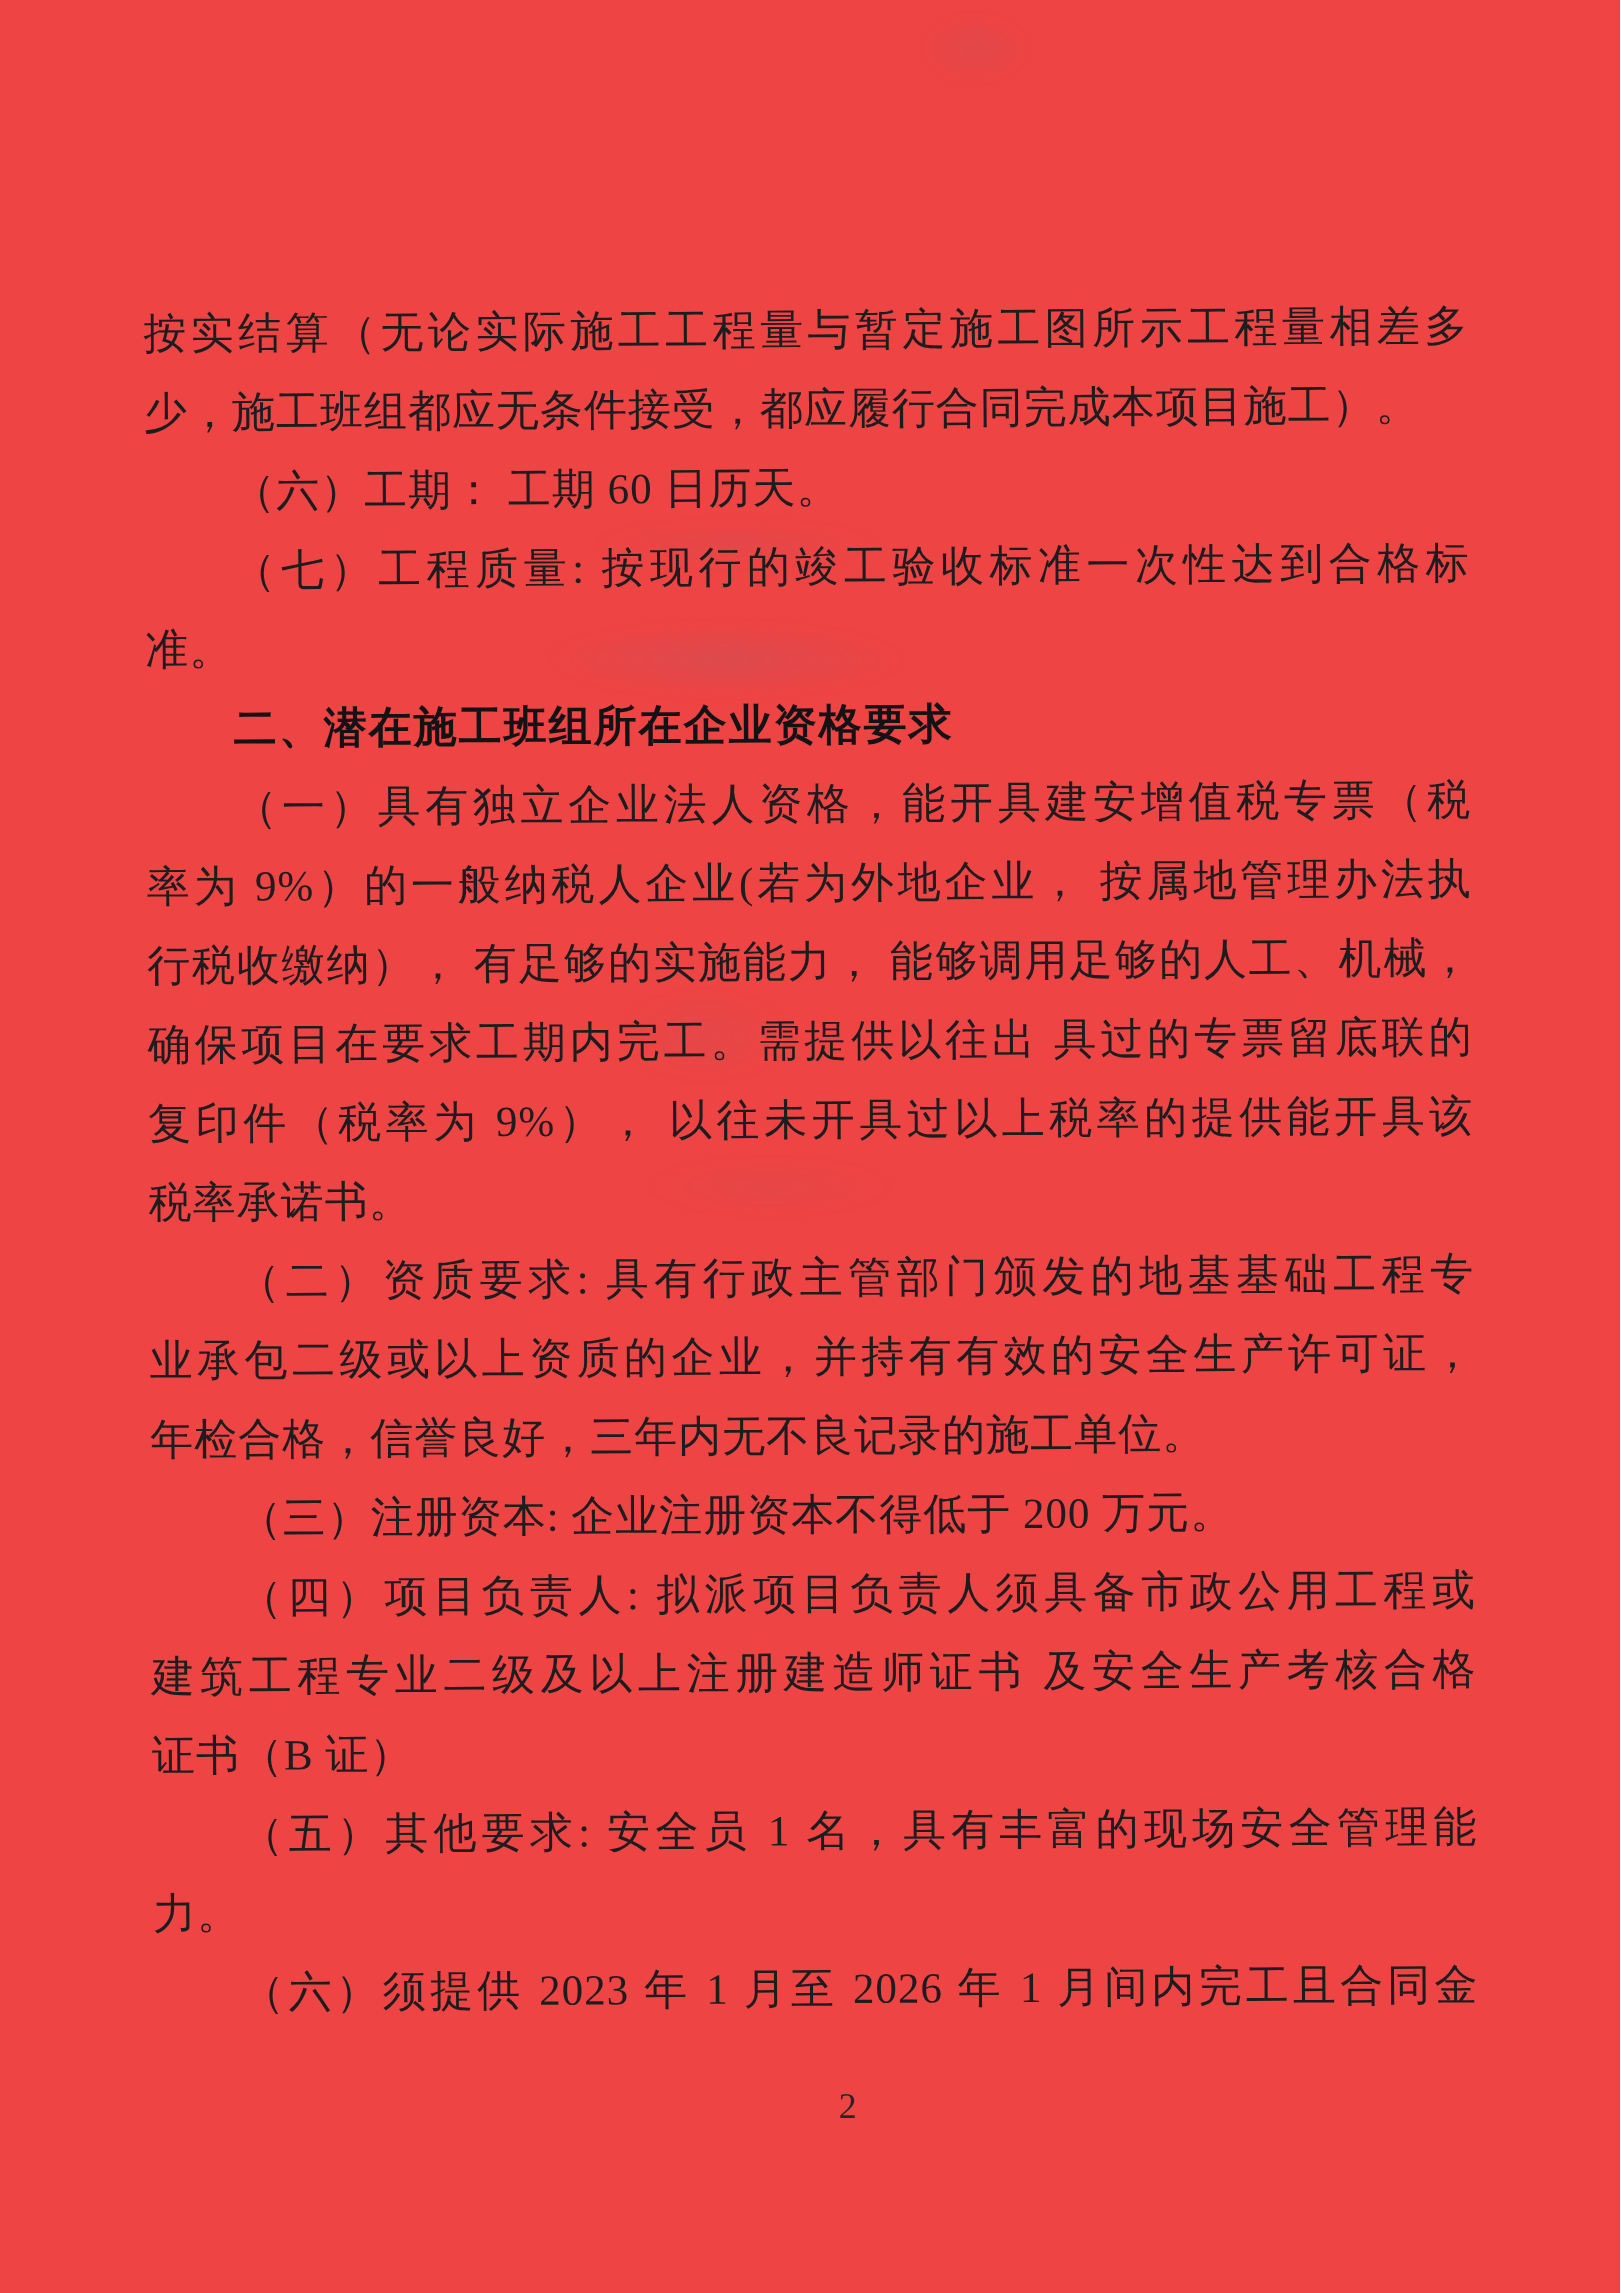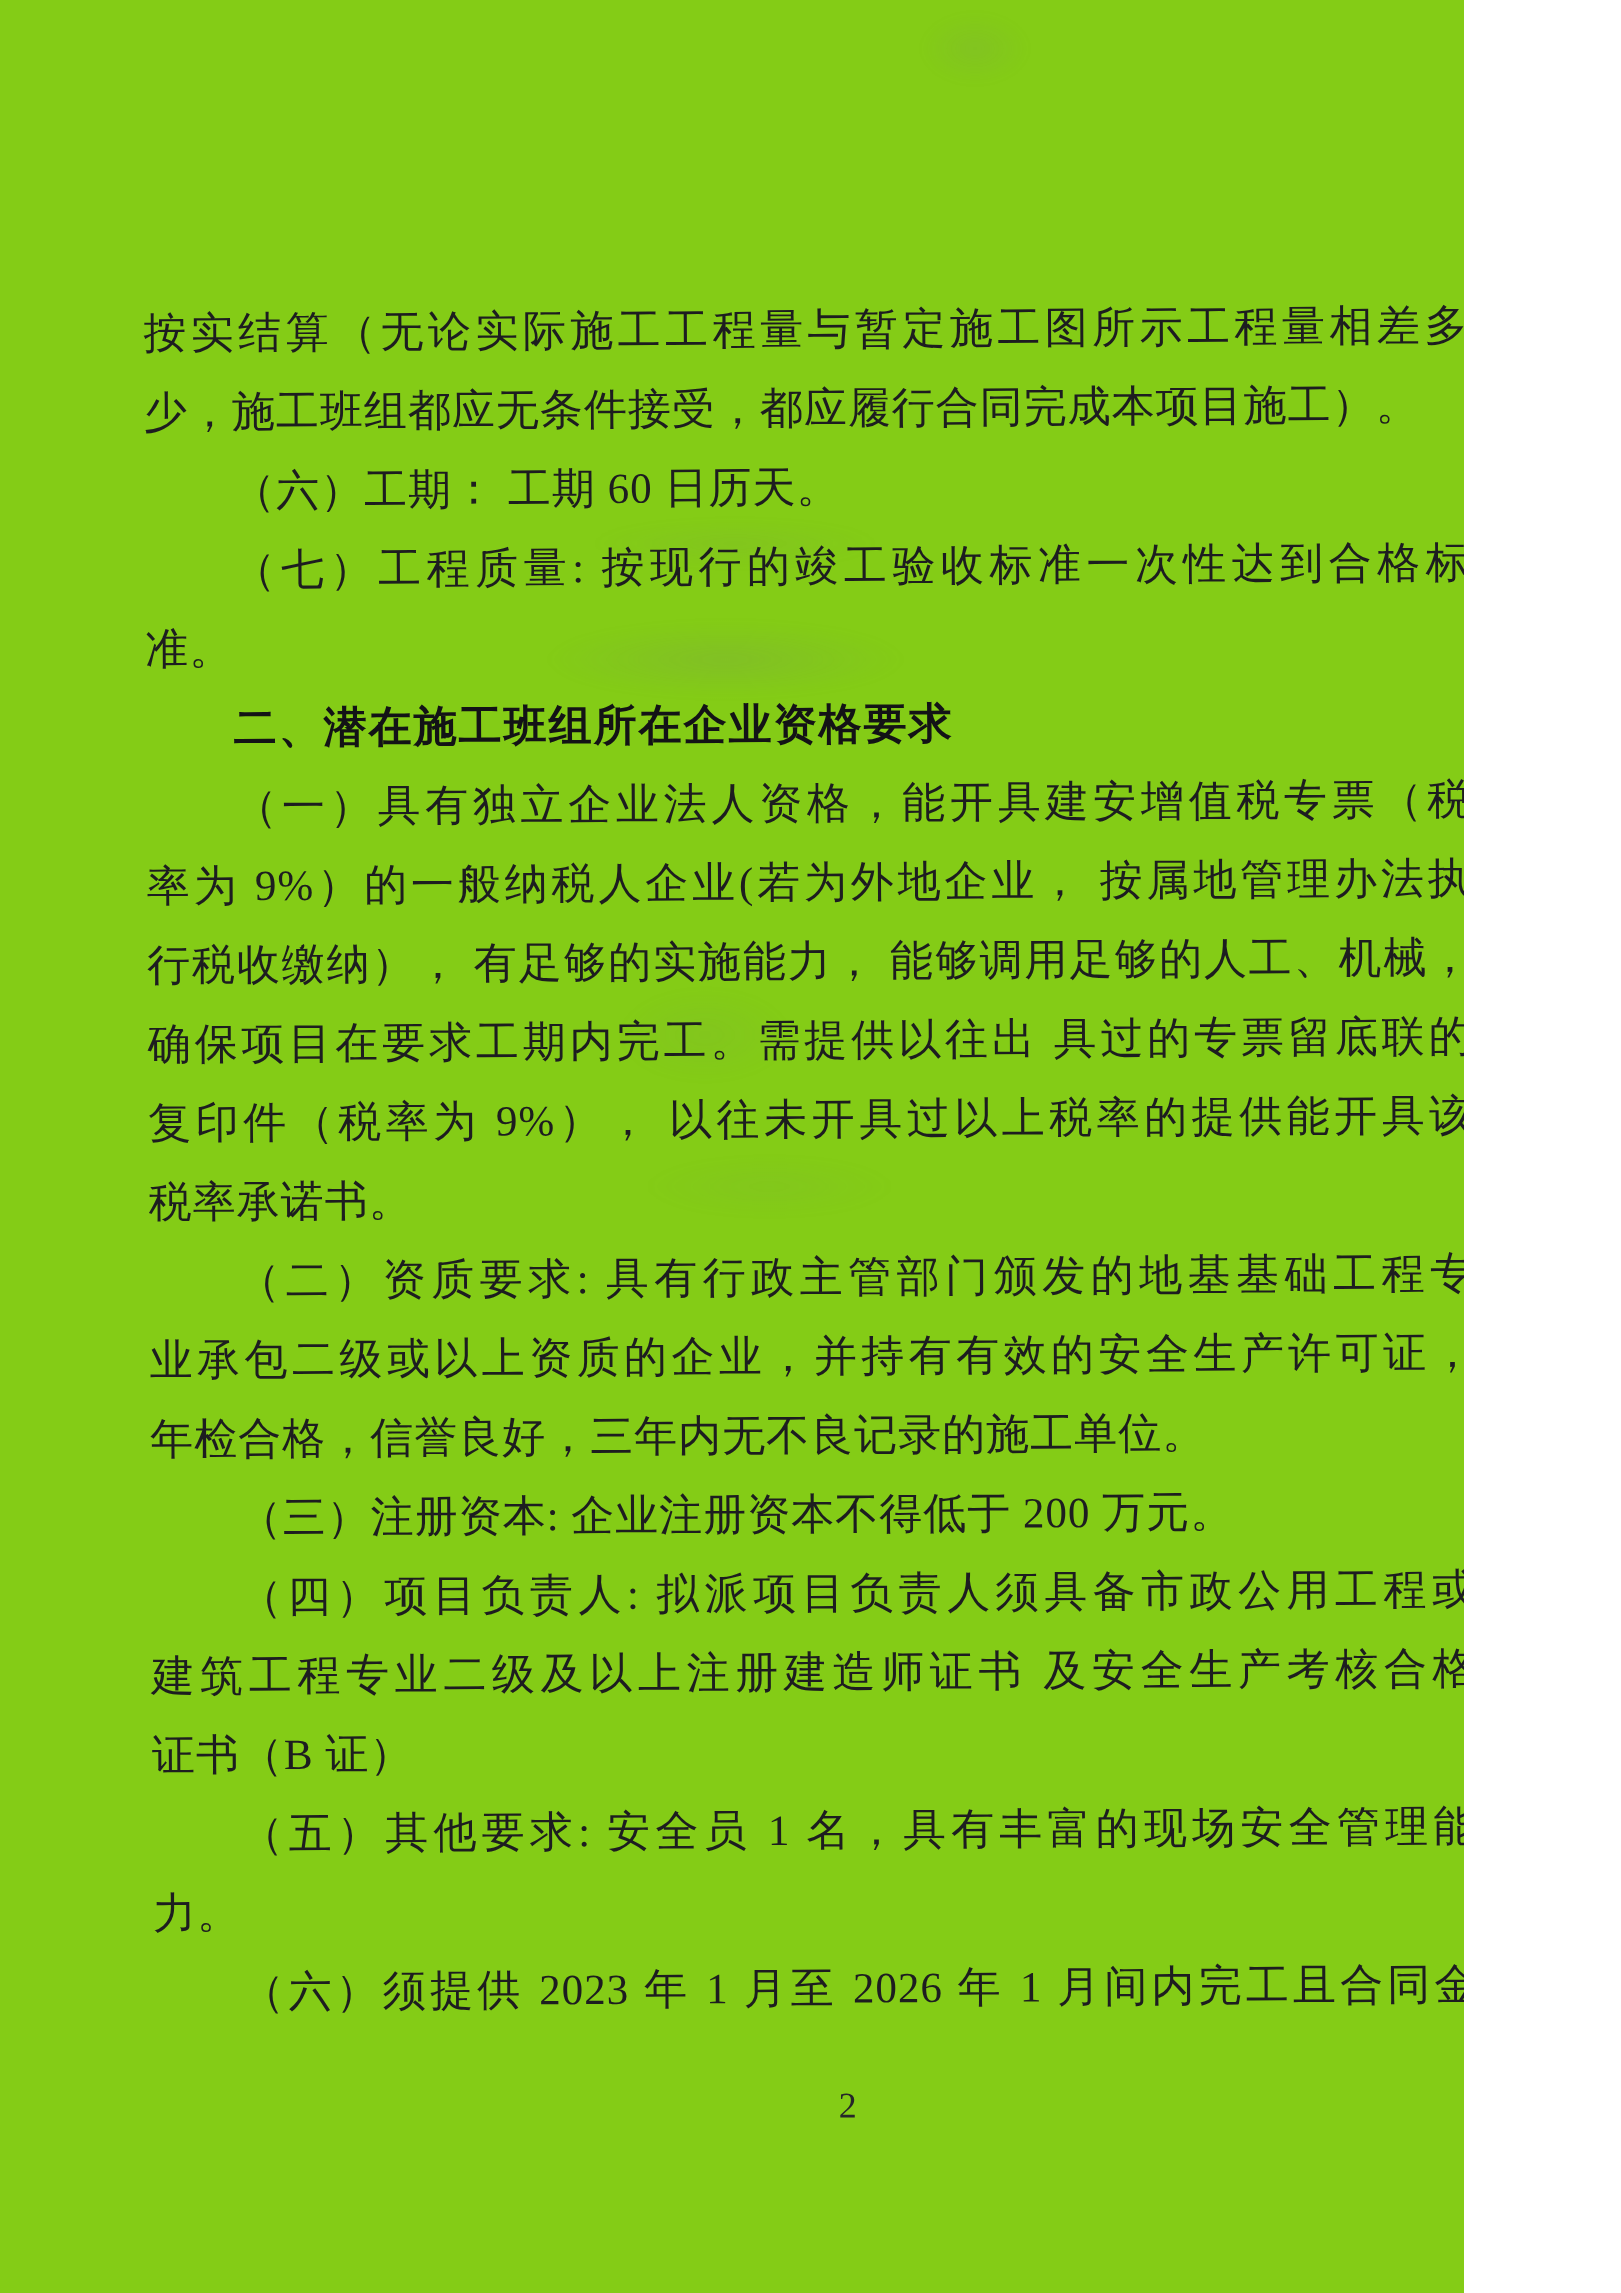--- a/index.html
+++ b/index.html
@@ -2,23 +2,23 @@
 <html><head>
 <meta charset="utf-8">
 <style>
   html, body {
     margin: 0;
     padding: 0;
     background: #ffffff;
   }
   .page {
     position: relative;
-    width: 1464px;
+    width: 1620px;
     height: 2294px;
-    background: #84cc16;
+    background: #ef4444;
     overflow: hidden;
     font-family: "Liberation Serif", "DejaVu Serif", serif;
     color: #1d1d20;
   }
   
   .skew-wrap {
     position: absolute;
     inset: 0;
     transform: rotate(-0.35deg);
     transform-origin: 52% 55%;

